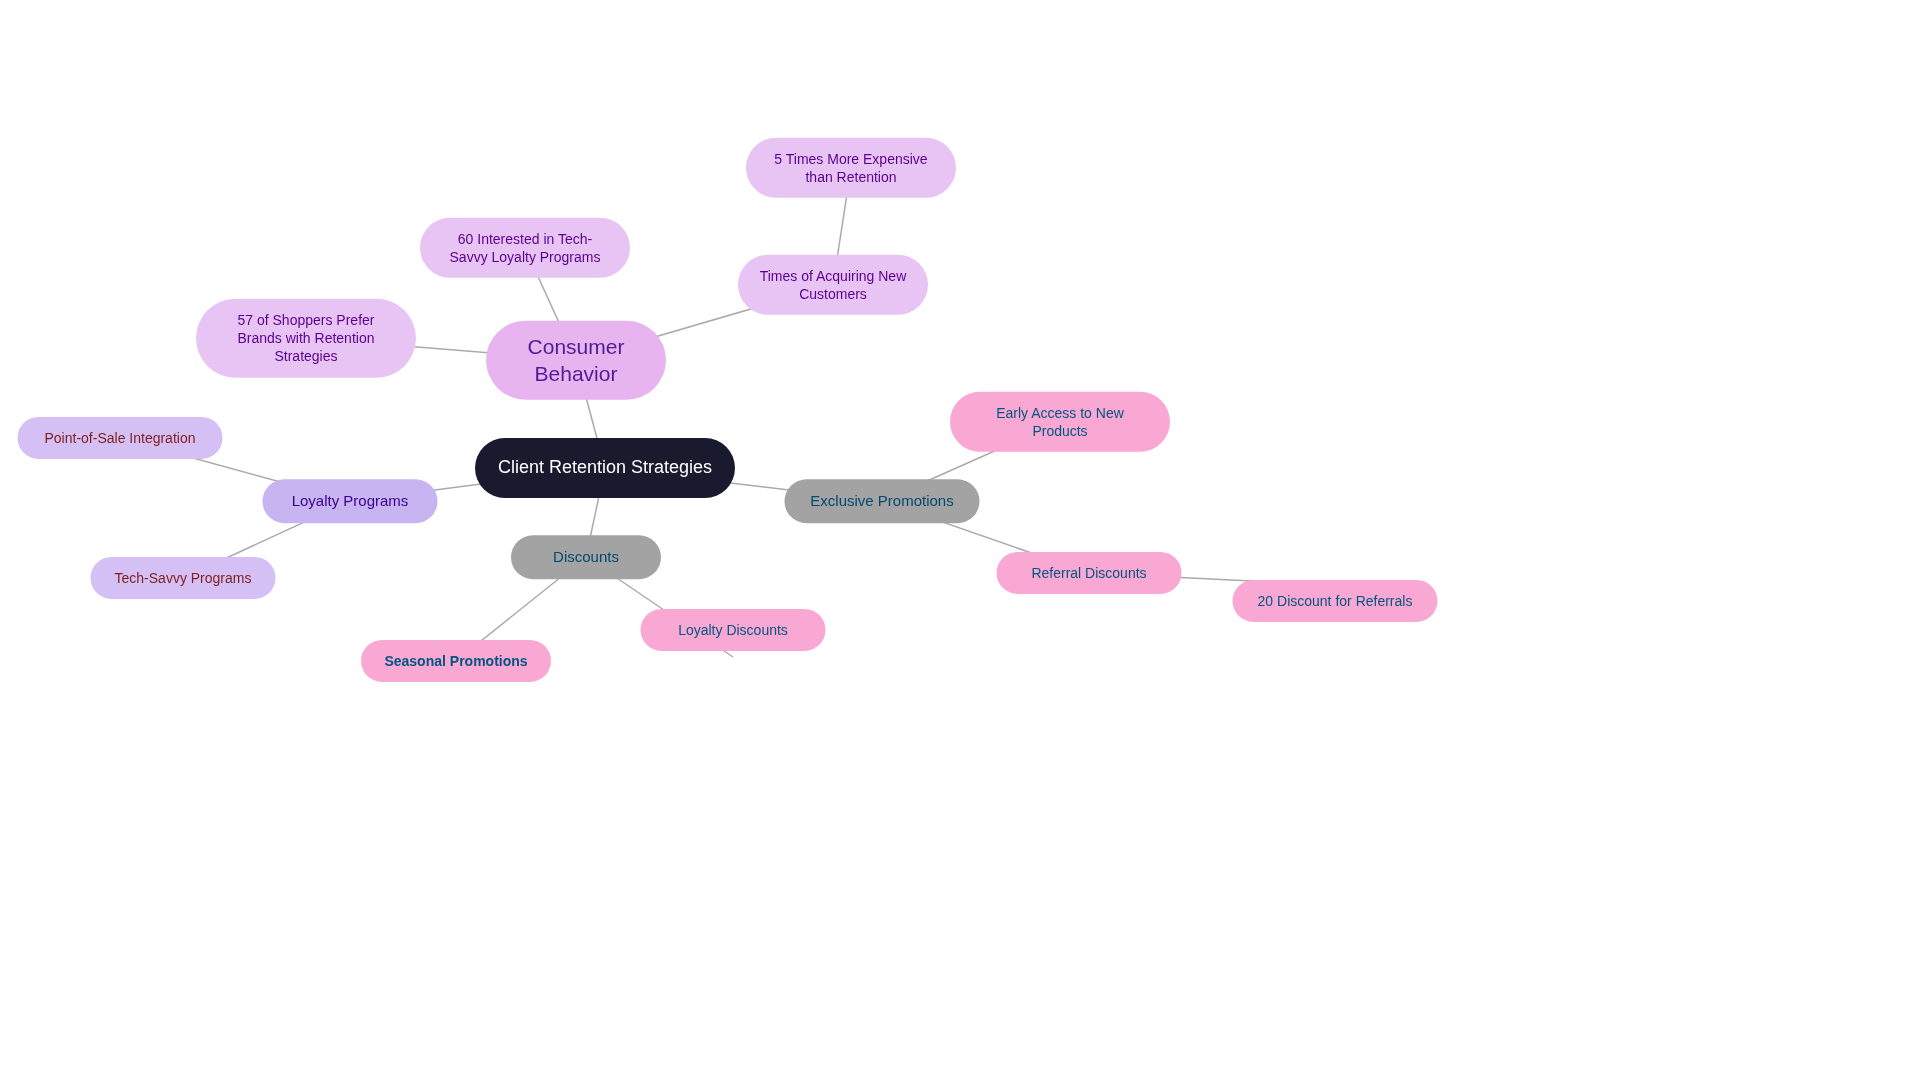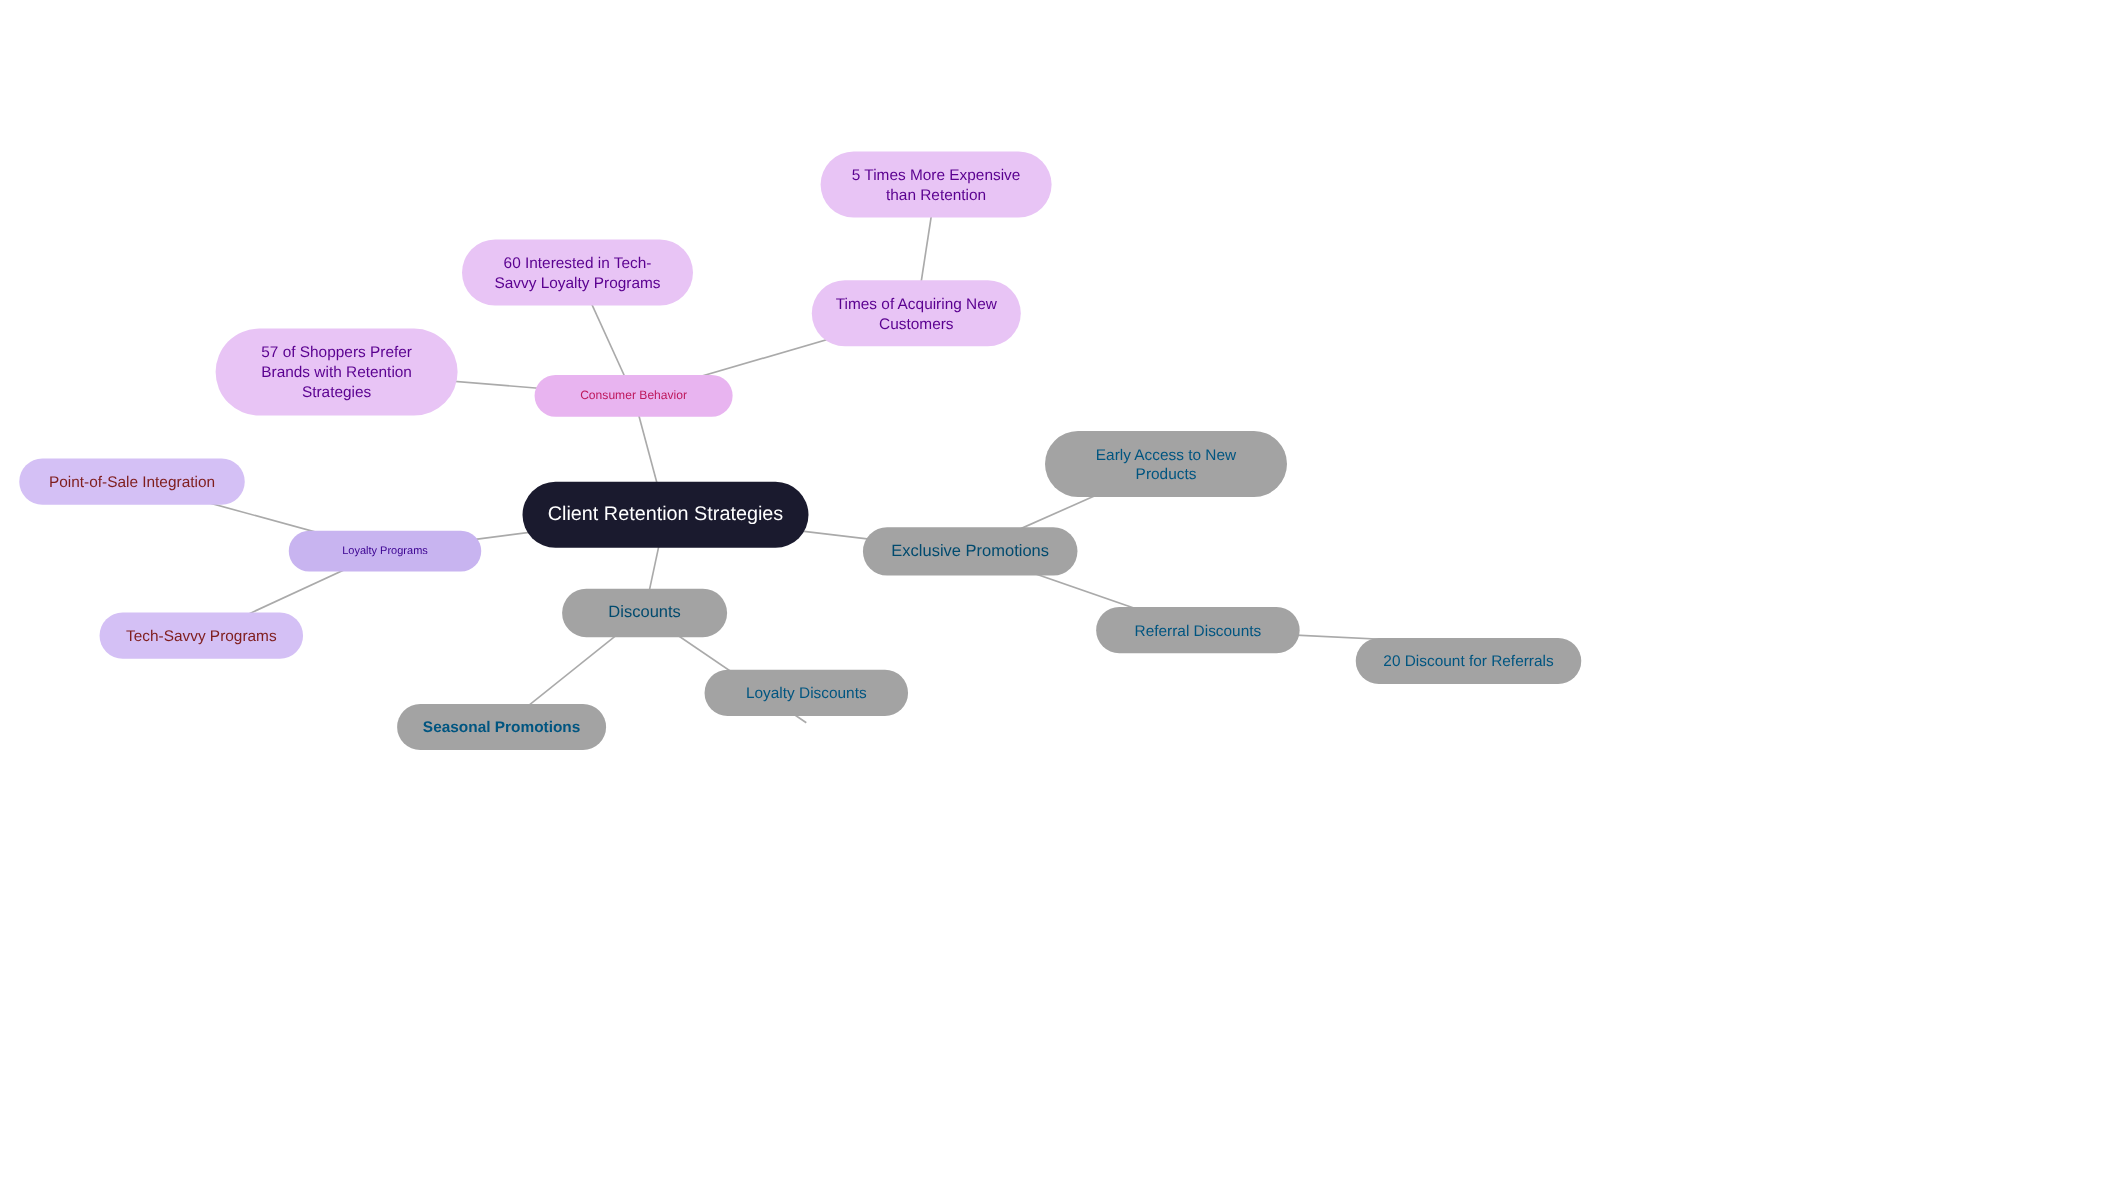--- a/index.html
+++ b/index.html
@@ -38,50 +38,50 @@
       background: #1a1a2e;
       color: #ffffff;
       font-size: 18px;
       font-weight: 500;
       width: 260px;
       height: 60px;
     }
 
     .node-purple-mid {
       background: #e8b4f0;
-      color: #be185d;
-      font-size: 11px;
+      color: #4c1d95;
+      font-size: 21px;
       font-weight: 400;
     }
 
     .node-purple-small {
       background: #e8c4f5;
       color: #5a0090;
       font-size: 14px;
       font-weight: 400;
     }
 
     .node-blue-mid {
       background: #a3a3a3;
       color: #004a6e;
       font-size: 15px;
       font-weight: 400;
     }
 
     .node-blue-small {
-      background: #a3a3a3;
+      background: #f9a8d4;
       color: #005580;
       font-size: 14px;
       font-weight: 400;
     }
 
     .node-lavender-mid {
       background: #c8b4f0;
       color: #3a0090;
-      font-size: 10px;
+      font-size: 15px;
       font-weight: 400;
     }
 
     .node-lavender-small {
       background: #d4c0f5;
       color: #7f1d1d;
       font-size: 14px;
       font-weight: 400;
     }
   </style>

